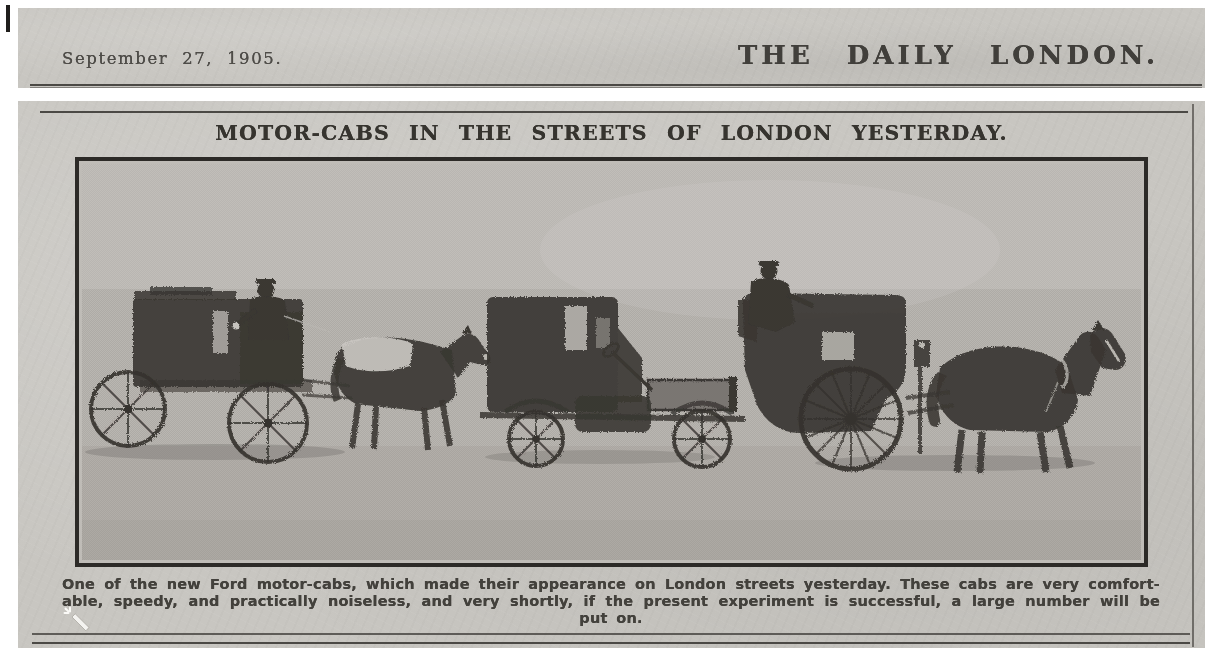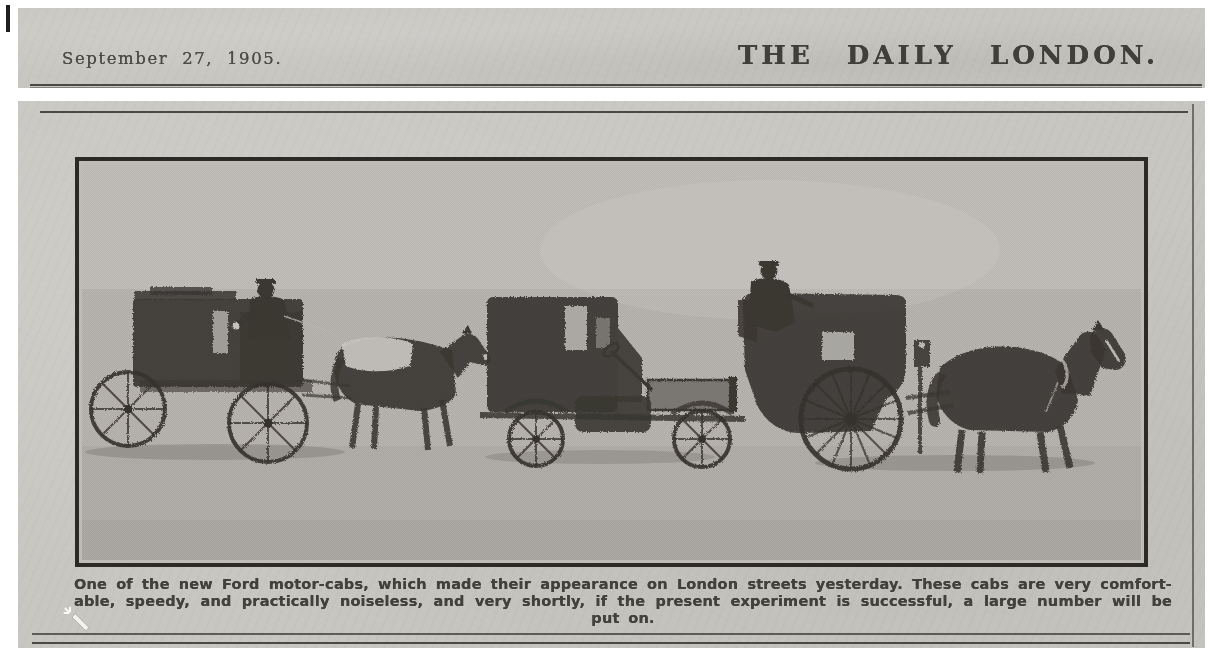--- a/index.html
+++ b/index.html
@@ -49,21 +49,21 @@
     background:
       conic-gradient(#aeaba6 25%, #b9b6b1 0 50%, #aeaba6 0 75%, #b9b6b1 0);
     background-size:2px 2px;
   }
   .photo svg{position:absolute;left:0;top:0;width:100%;height:100%;}
 
   .caption-line{
     position:absolute;left:62px;width:1098px;height:17px;overflow:hidden;
     font:700 14.5px "DejaVu Sans",sans-serif;letter-spacing:.2px;word-spacing:3.5px;
     color:#43413c;text-shadow:0 0 .5px #43413c;
-    text-align:justify;text-align-last:justify;white-space:nowrap;margin-left:12px;
+    text-align:justify;text-align-last:justify;white-space:nowrap;
   }
   .caption-line.center{text-align:center;text-align-last:center;}
 
   .cursor{position:absolute;left:62px;top:605px;width:32px;height:32px;z-index:50;}
 </style>
 </head>
 <body>
 
 <div id="page">
 
@@ -72,20 +72,21 @@
   <div class="paper" style="left:18px;top:8px;width:1187px;height:80px;"></div>
   <div class="rule" style="left:30px;top:84px;width:1172px;height:2px;"></div>
   <div class="rule" style="left:30px;top:87px;width:1172px;height:1px;opacity:.55;"></div>
   <div class="date">September 27, 1905.</div>
   <div class="mirror-title">THE DAILY LONDON.</div>
 
   <div class="paper" style="left:18px;top:101px;width:1187px;height:547px;"></div>
   <div class="rule" style="left:40px;top:111px;width:1148px;height:2px;"></div>
   <div class="rule" style="left:1192px;top:104px;width:2px;height:543px;opacity:.7;"></div>
 
+  <div class="headline">MOTOR-CABS IN THE STREETS OF LONDON YESTERDAY.</div>
 
   <div class="photo-frame">
     <div class="photo">
       <svg viewBox="82 164 1059 396" preserveAspectRatio="none">
         <defs>
           <filter id="rough" x="-5%" y="-5%" width="110%" height="110%">
             <feTurbulence type="fractalNoise" baseFrequency="0.9" numOctaves="2" result="n"></feTurbulence>
             <feDisplacementMap in="SourceGraphic" in2="n" scale="3.5"></feDisplacementMap>
           </filter>
         </defs>

